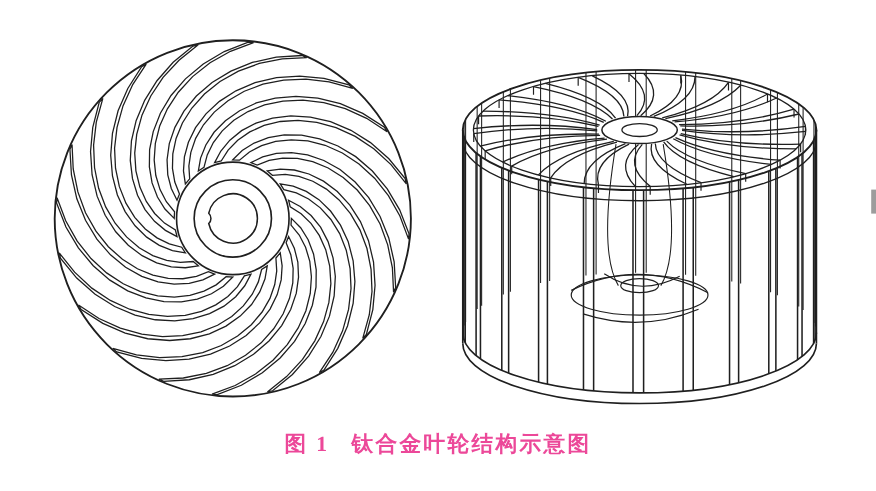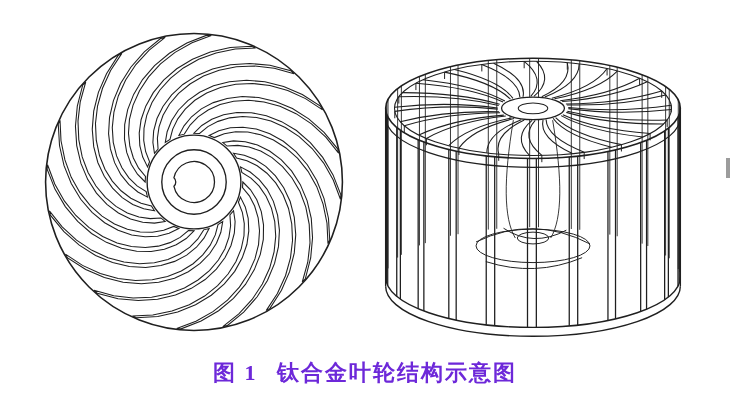--- a/index.html
+++ b/index.html
@@ -10,23 +10,23 @@
     overflow:hidden;
     font-family:"Liberation Serif", serif;
   }
   .drawing { position:absolute; }
   #left-svg  { left:28px;  top:16px; width:332px; height:332px; }
   #right-svg { left:366px; top:20px; width:334px; height:328px; }
   .caption {
     position:absolute;
     left:0; right:0; top:358px;
     text-align:center;
-    font-size:22px;
+    font-size:18px;
     font-weight:bold;
-    color:#6d28d9;
+    color:#ec4899;
     letter-spacing:2px;
   }
   .caption .cap-label { margin-right:12px; }
   .scan-artifact {
     position:absolute;
     right:0; top:158px;
     width:4px; height:20px;
     background:#4a4a4a;
     opacity:0.55;
   }

